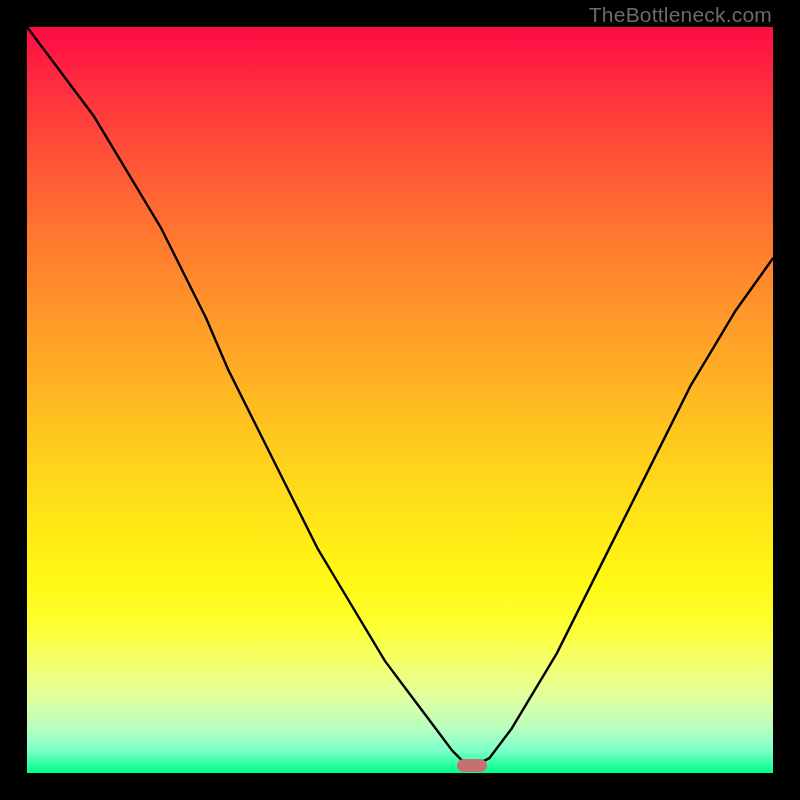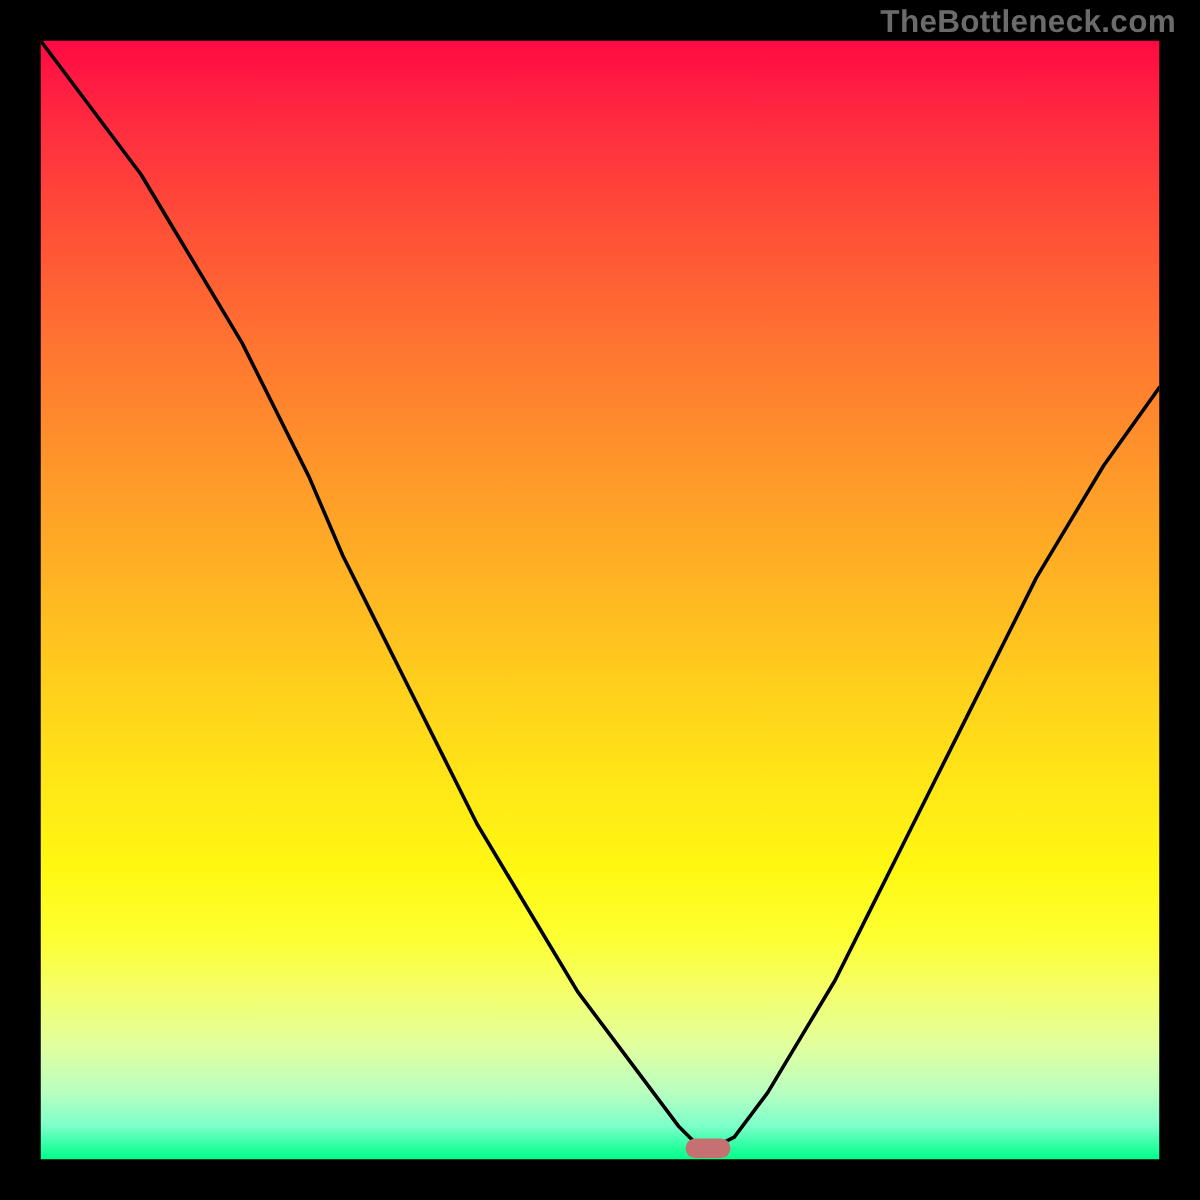--- a/index.html
+++ b/index.html
@@ -58,24 +58,24 @@
     height: 746px;
   }
   .marker {
     position: absolute;
     border-radius: 999px;
     background: #c67171;
   }
   .watermark {
     position: absolute;
     top: 3px;
-    right: 16px;
+    right: 28px;
     font-family: Arial, Helvetica, sans-serif;
     font-size: 21px;
-    font-weight: 700;
+    font-weight: 400;
     color: #6b6b6b;
     letter-spacing: 0.2px;
   }
 </style>
 </head>
 <body>
 
 <div class="frame">
 
   <div class="plot-area">

